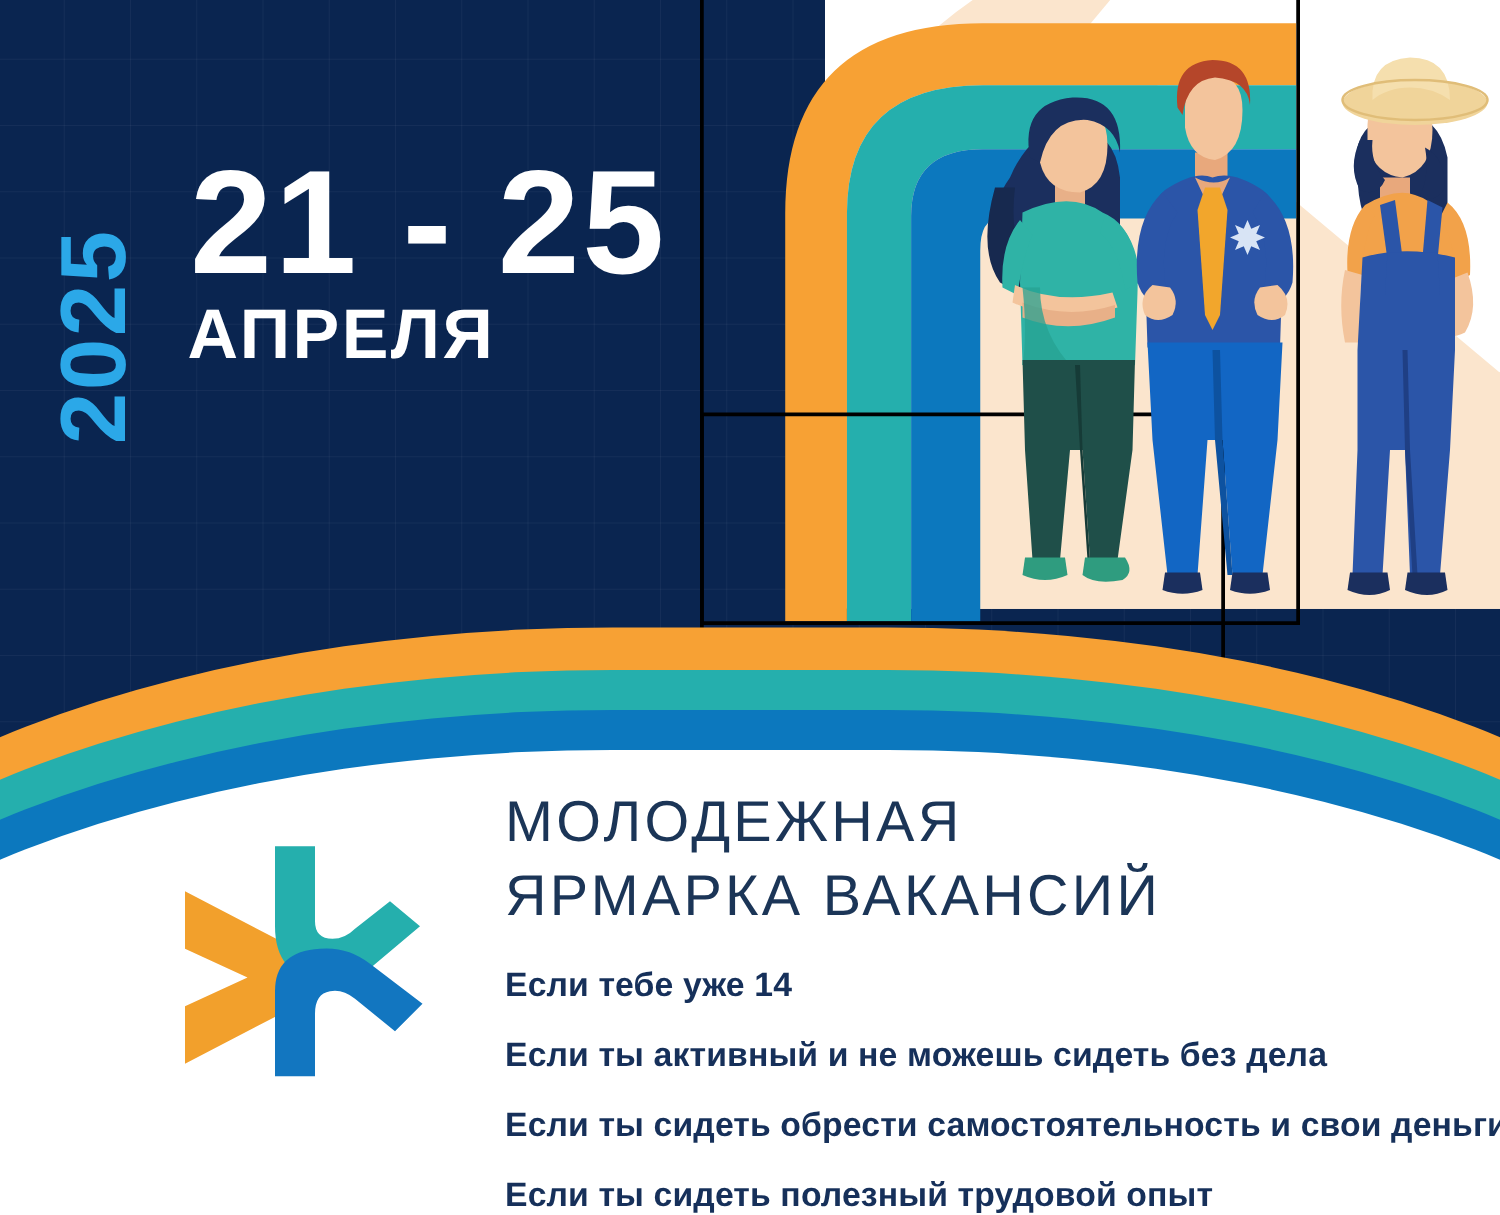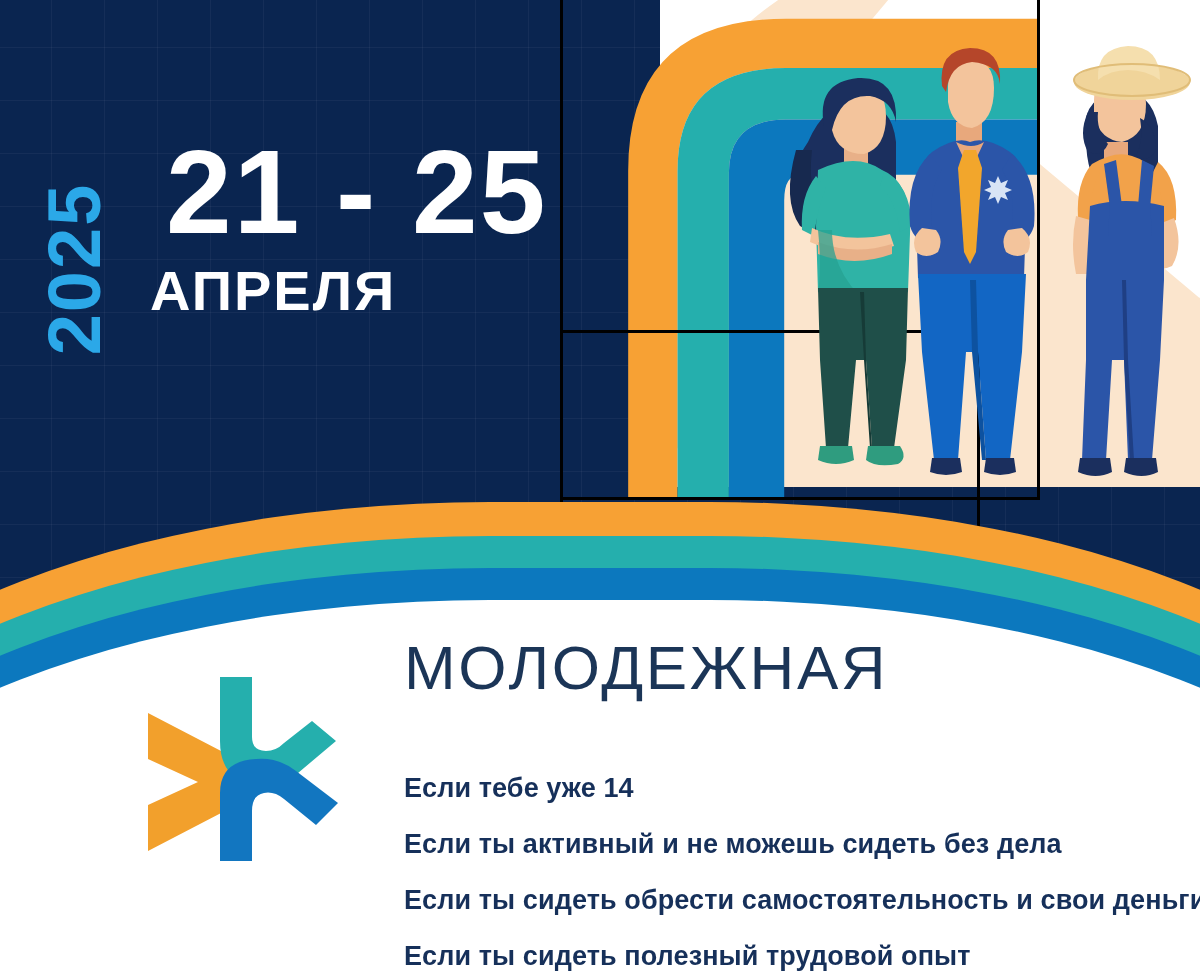--- a/index.html
+++ b/index.html
@@ -101,21 +101,21 @@
     position: absolute;
     left: 150px;
     top: 122px;
     color: #ffffff;
   }
   .dates .dayrange {
     font-size: 118px;
     font-weight: bold;
     line-height: 0.92;
     letter-spacing: 2px;
-    margin: 16px;
+    margin: 2px;
     white-space: nowrap;
   }
   .dates .month {
     font-size: 56px;
     font-weight: bold;
     line-height: 1.0;
     letter-spacing: 2px;
     margin: 6px 0 0 0;
     white-space: nowrap;
   }
@@ -131,21 +131,21 @@
     width: 220px;
     height: 200px;
   }
 
   
   .headline {
     position: absolute;
     left: 404px;
     top: 628px;
     color: #1b3557;
-    font-size: 62px;
+    font-size: 46px;
     font-weight: 300;
     letter-spacing: 2.6px;
     line-height: 1.28;
     white-space: nowrap;
   }
   .headline div { margin: 0; }
 
   .bullets {
     position: absolute;
     left: 404px;
@@ -304,20 +304,21 @@
 
     <path d="M8 48 L8 94 L58 117 L8 140 L8 186 L108 134 L108 100 Z" fill="#f2a02c"></path>
 
     <path d="M80 12 L112 12 L112 72 Q112 86 126 86 Q136 86 144 78 L172 56 L196 76 L158 108 Q140 122 118 120 Q80 116 80 76 Z" fill="#25afad"></path>
 
     <path d="M80 196 L80 128 Q80 96 116 94 Q138 92 156 106 L198 138 L176 160 L144 134 Q134 126 124 128 Q112 130 112 146 L112 196 Z" fill="#1276c0"></path>
   </svg>
 
   <div class="headline">
     <div>МОЛОДЕЖНАЯ</div>
+    <div>ЯРМАРКА ВАКАНСИЙ</div>
   </div>
 
   <div class="bullets">
     <div class="line">Если тебе уже 14</div>
     <div class="line">Если ты активный и не можешь сидеть без дела</div>
     <div class="line">Если ты сидеть обрести самостоятельность и свои деньги</div>
     <div class="line">Если ты сидеть полезный трудовой опыт</div>
   </div>
 
 </div>

